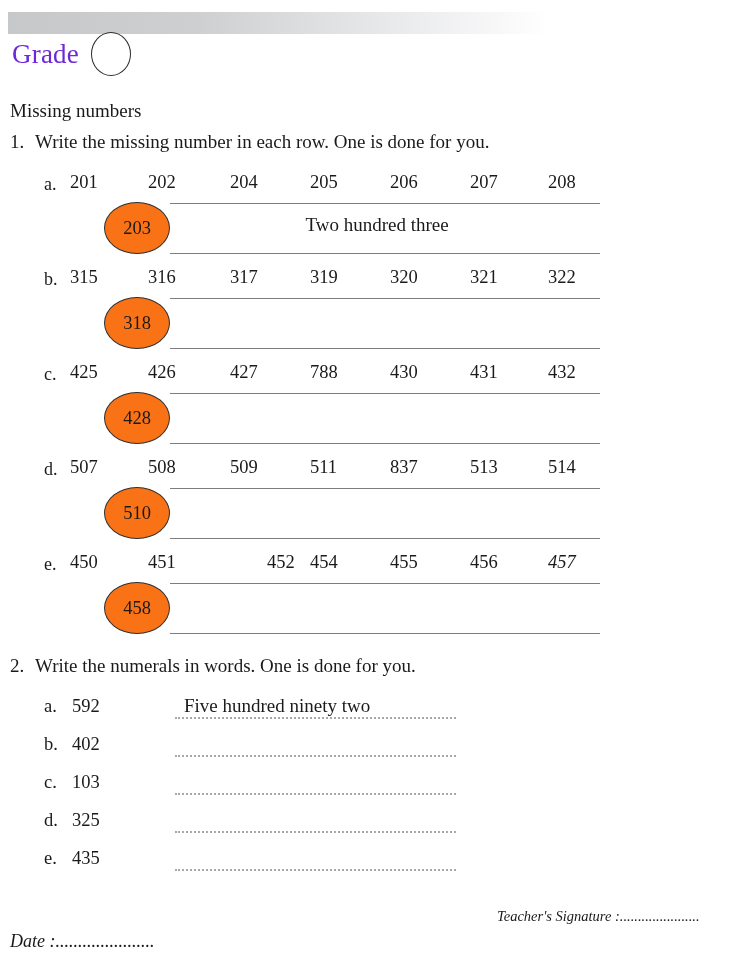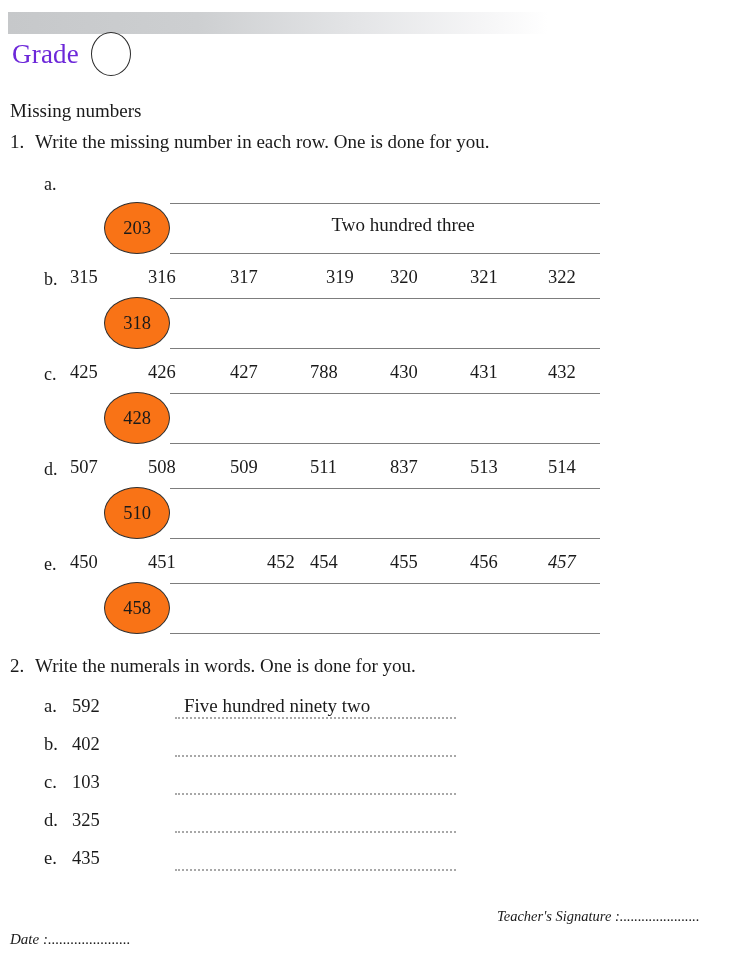--- a/index.html
+++ b/index.html
@@ -128,21 +128,21 @@
     border-radius: 50%;
     background: #f97316;
     display: flex;
     align-items: center;
     justify-content: center;
     font-size: 18.5px;
     box-sizing: border-box;
   }
   .ans-words {
     position: absolute;
-    left: 84px;
+    left: 58px;
     top: 12px;
     width: 430px;
     text-align: center;
     font-size: 19px;
   }
 
   
   .word-row {
     position: absolute;
     left: 0;
@@ -173,21 +173,21 @@
     top: -1px;
     font-size: 19px;
     background: transparent;
   }
 
   
   .footer-date {
     position: absolute;
     left: 10px;
     top: 931px;
-    font-size: 15px;
+    font-size: 18px;
     font-style: italic;
   }
   .footer-sign {
     position: absolute;
     left: 497px;
     top: 908px;
     font-size: 14.5px;
     font-style: italic;
   }
 </style>
@@ -203,34 +203,43 @@
 <div class="section-title">Missing numbers</div>
 
 <div class="q1">
   <span class="q-num">1.</span>
   <span>Write the missing number in each row. One is done for you.</span>
 </div>
 
 <div id="seq-rows">
     <div class="seq-block" style="top: 172px;">
       <span class="seq-letter">a.</span>
+      <div class="seq-numbers">
+        <span class="seq-num" style="left: 0px;">201</span>
+        <span class="seq-num" style="left: 78px;">202</span>
+        <span class="seq-num" style="left: 160px;">204</span>
+        <span class="seq-num" style="left: 240px;">205</span>
+        <span class="seq-num" style="left: 320px;">206</span>
+        <span class="seq-num" style="left: 400px;">207</span>
+        <span class="seq-num" style="left: 478px;">208</span>
+      </div>
       <div class="ans-zone">
         <div class="ans-rule top"></div>
         <div class="ans-rule bottom"></div>
         <div class="ans-ellipse">203</div>
         <div class="ans-words">Two hundred three</div>
       </div>
     </div>
     <div class="seq-block" style="top: 267px;">
       <span class="seq-letter">b.</span>
       <div class="seq-numbers">
         <span class="seq-num" style="left: 0px;">315</span>
         <span class="seq-num" style="left: 78px;">316</span>
         <span class="seq-num" style="left: 160px;">317</span>
-        <span class="seq-num" style="left: 240px; margin-left: 16px;">319</span>
+        <span class="seq-num" style="left: 240px;">319</span>
         <span class="seq-num" style="left: 320px;">320</span>
         <span class="seq-num" style="left: 400px;">321</span>
         <span class="seq-num" style="left: 478px;">322</span>
       </div>
       <div class="ans-zone">
         <div class="ans-rule top"></div>
         <div class="ans-rule bottom"></div>
         <div class="ans-ellipse">318</div>
         <div class="ans-words"></div>
       </div>

